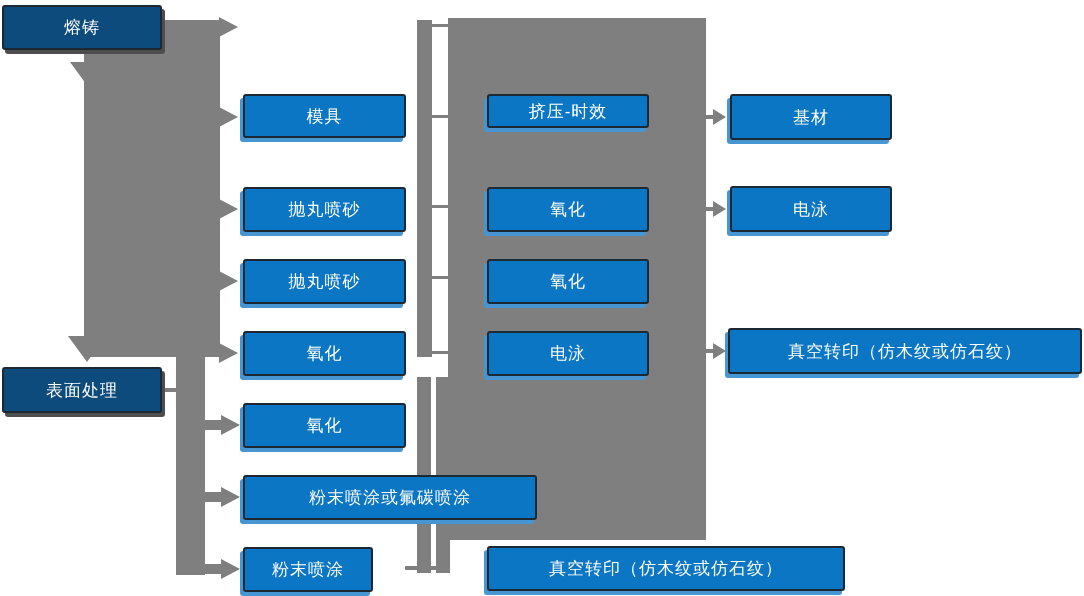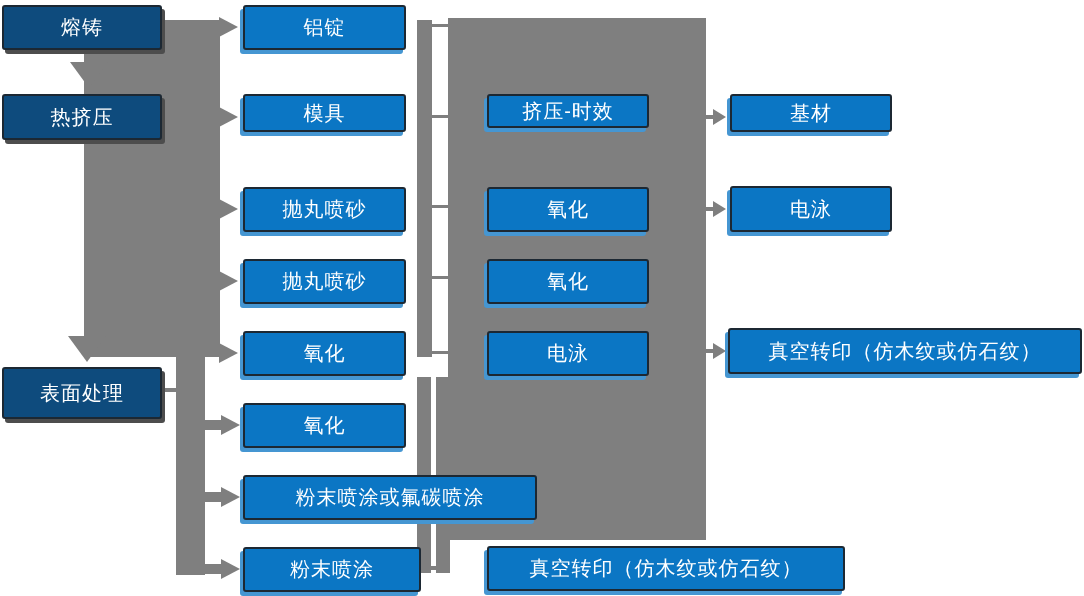--- a/index.html
+++ b/index.html
@@ -11,21 +11,21 @@
     position:relative;width:1084px;height:596px;overflow:hidden;
     background:#ffffff;font-family:"Liberation Sans","DejaVu Sans",sans-serif;
   }
   .gray{position:absolute;background:var(--gray);z-index:1;}
   .tri{position:absolute;width:0;height:0;z-index:1;}
   .tri-right{border-top:10px solid transparent;border-bottom:10px solid transparent;border-left:19px solid var(--gray);}
   .tri-right-sm{border-top:8px solid transparent;border-bottom:8px solid transparent;border-left:13px solid var(--gray);}
   .tri-down{border-left:19px solid transparent;border-right:19px solid transparent;border-top:26px solid var(--gray);}
   .node{
     position:absolute;z-index:2;display:flex;align-items:center;justify-content:center;
-    color:#ffffff;font-size:20px;letter-spacing:1px;text-align:center;
+    color:#ffffff;font-size:17px;letter-spacing:1px;text-align:center;
     border:2px solid var(--border);border-radius:3px;box-sizing:border-box;
     white-space:nowrap;
   }
   .node.dark{background:var(--navy);box-shadow:3px 4px 0 var(--shadow-dark);}
   .node.bright{background:var(--blue);box-shadow:-3px 4px 0 var(--hl);}
 </style>
 </head>
 <body>
 
 <div id="canvas">
@@ -63,35 +63,33 @@
   <div class="gray" style="left:448px;top:18px;width:258px;height:522px"></div>
 
   <div class="gray" style="left:705px;top:115px;width:10px;height:4px"></div>
   <div class="tri tri-right-sm" style="left:713px;top:109px"></div>
   <div class="gray" style="left:705px;top:207px;width:10px;height:4px"></div>
   <div class="tri tri-right-sm" style="left:713px;top:201px"></div>
   <div class="gray" style="left:705px;top:349px;width:10px;height:4px"></div>
   <div class="tri tri-right-sm" style="left:713px;top:343px"></div>
 
   <div class="node dark" style="left:2px;top:5px;width:160px;height:45px">熔铸</div>
-  <div class="node dark" style="left:2px;top:94px;width:160px;height:46px">热挤压</div>
-  <div class="node dark" style="left:2px;top:367px;width:160px;height:52px">表面处理</div>
+  <div class="node dark" style="left:2px;top:367px;width:160px;height:46px">表面处理</div>
 
-  <div class="node bright" style="left:243px;top:5px;width:163px;height:45px">铝锭</div>
-  <div class="node bright" style="left:243px;top:94px;width:163px;height:38px">模具</div>
+  <div class="node bright" style="left:243px;top:94px;width:163px;height:44px">模具</div>
   <div class="node bright" style="left:243px;top:187px;width:163px;height:45px">抛丸喷砂</div>
   <div class="node bright" style="left:243px;top:259px;width:163px;height:45px">抛丸喷砂</div>
   <div class="node bright" style="left:243px;top:331px;width:163px;height:45px">氧化</div>
   <div class="node bright" style="left:243px;top:403px;width:163px;height:45px">氧化</div>
   <div class="node bright" style="left:243px;top:475px;width:294px;height:45px">粉末喷涂或氟碳喷涂</div>
-  <div class="node bright" style="left:243px;top:547px;width:178px;height:45px">粉末喷涂</div>
+  <div class="node bright" style="left:243px;top:547px;width:130px;height:45px">粉末喷涂</div>
 
   <div class="node bright" style="left:487px;top:94px;width:162px;height:34px">挤压-时效</div>
   <div class="node bright" style="left:487px;top:187px;width:162px;height:45px">氧化</div>
   <div class="node bright" style="left:487px;top:259px;width:162px;height:45px">氧化</div>
   <div class="node bright" style="left:487px;top:331px;width:162px;height:45px">电泳</div>
   <div class="node bright" style="left:487px;top:546px;width:358px;height:45px">真空转印（仿木纹或仿石纹）</div>
 
-  <div class="node bright" style="left:730px;top:94px;width:162px;height:38px">基材</div>
+  <div class="node bright" style="left:730px;top:94px;width:162px;height:46px">基材</div>
   <div class="node bright" style="left:730px;top:186px;width:162px;height:46px">电泳</div>
   <div class="node bright" style="left:728px;top:328px;width:354px;height:46px">真空转印（仿木纹或仿石纹）</div>
 
 </div>
 
 </body></html>

